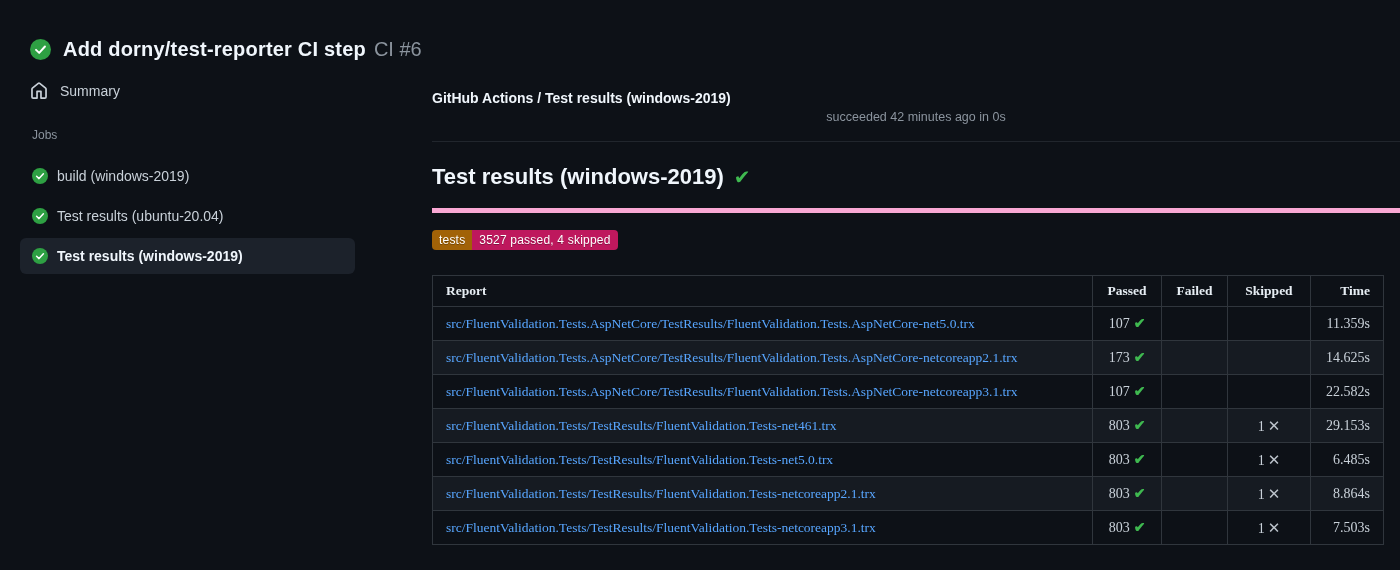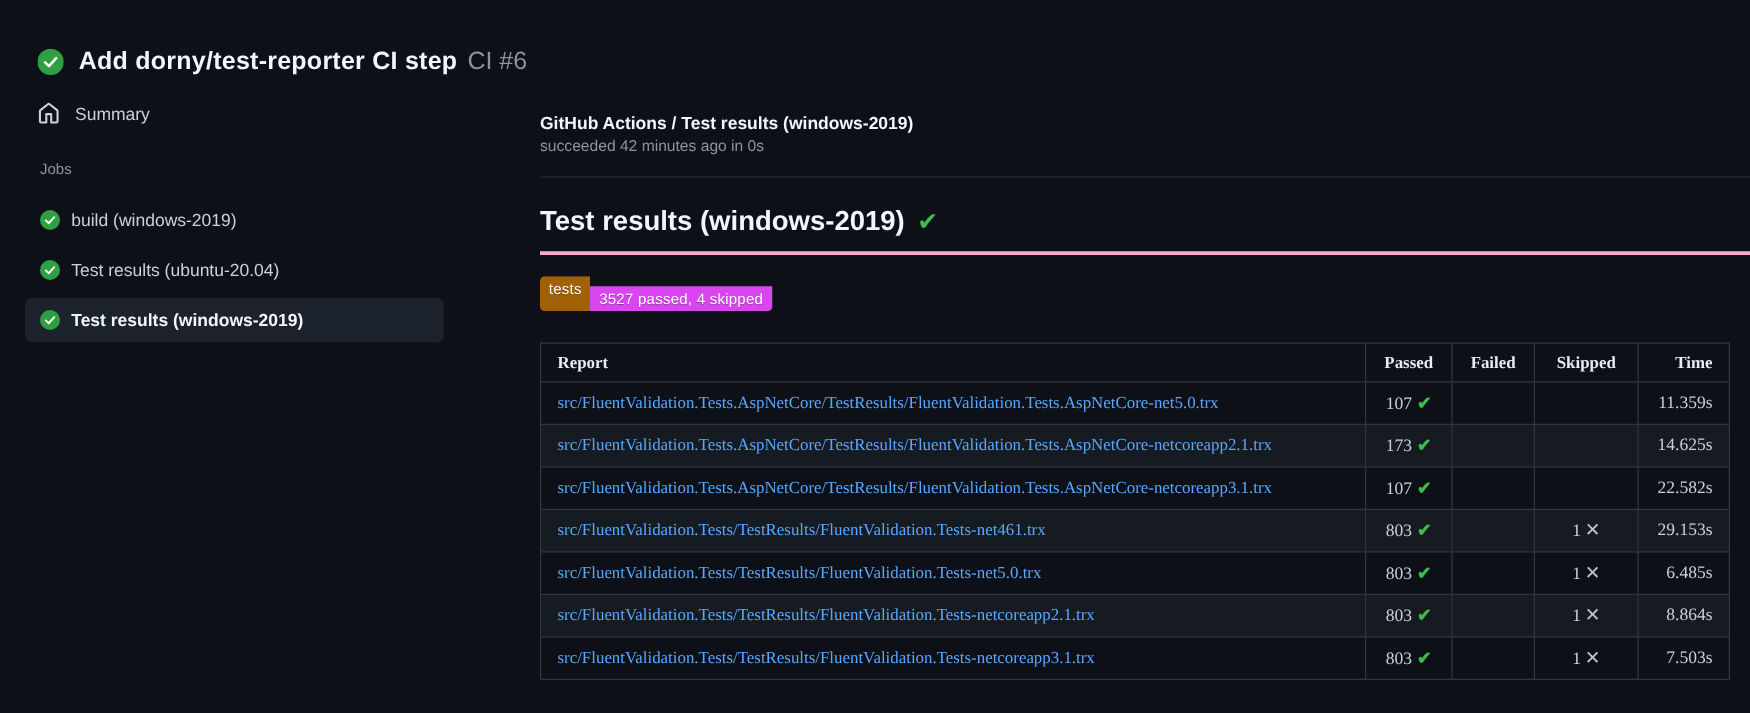--- a/index.html
+++ b/index.html
@@ -43,25 +43,25 @@
     width: 335px; border-radius: 6px; cursor: pointer;
   }
   .job-item .icon { display: flex; margin-right: 9px; }
   .job-item .job-label { font-size: 14px; color: #c9d1d9; }
   .job-item.selected { background: #1c222b; }
   .job-item.selected .job-label { font-weight: 700; color: #f0f6fc; }
 
   
   .run-header { margin-top: 24px; }
   .run-title { font-size: 14px; font-weight: 700; color: #f0f6fc; }
-  .run-status { margin-top: 4px; font-size: 12.5px; color: #8b949e; }
+  .run-status { margin-top: 4px; font-size: 12.5px; color: #8b949e; text-align: center; }
   .divider { border: none; border-top: 1px solid #21262d; margin-top: 17px; }
   .section-heading {
-    margin-top: 20px; padding-bottom: 8px;
-    border-bottom: 3px solid #f9a8d4;
+    margin-top: 20px; padding-bottom: 16px;
+    border-bottom: 5px solid #f9a8d4;
     font-size: 22px; font-weight: 700; color: #f0f6fc;
     line-height: 30px;
   }
   .heading-check { color: #3fb950; font-size: 20px; margin-left: 10px; font-weight: 700; }
 
   
   .badge {
     display: inline-flex; margin-top: 17px;
     border-radius: 4px; overflow: hidden;
     font-size: 12px; line-height: 20px; color: #ffffff;
@@ -164,21 +164,21 @@
     <div class="run-header">
       <div class="run-title">GitHub Actions / Test results (windows-2019)</div>
       <div class="run-status">succeeded 42 minutes ago in 0s</div>
     </div>
     <hr class="divider">
 
     <div class="section-heading"><span>Test results (windows-2019)</span><span class="heading-check">✔</span></div>
 
     <span class="badge">
       <span class="badge-label" id="badge-label" style="background: #a16207;">tests</span>
-      <span class="badge-value" id="badge-value" style="background: #d946ef; margin-top: 8px;">3527 passed, 4 skipped</span>
+      <span class="badge-value" id="badge-value" style="background: #be185d;">3527 passed, 4 skipped</span>
     </span>
 
     <table class="results">
       <thead>
         <tr id="header-row">
             <th class="col-report">Report</th>
             <th class="col-passed">Passed</th>
             <th class="col-failed">Failed</th>
             <th class="col-skipped">Skipped</th>
             <th class="col-time">Time</th>

